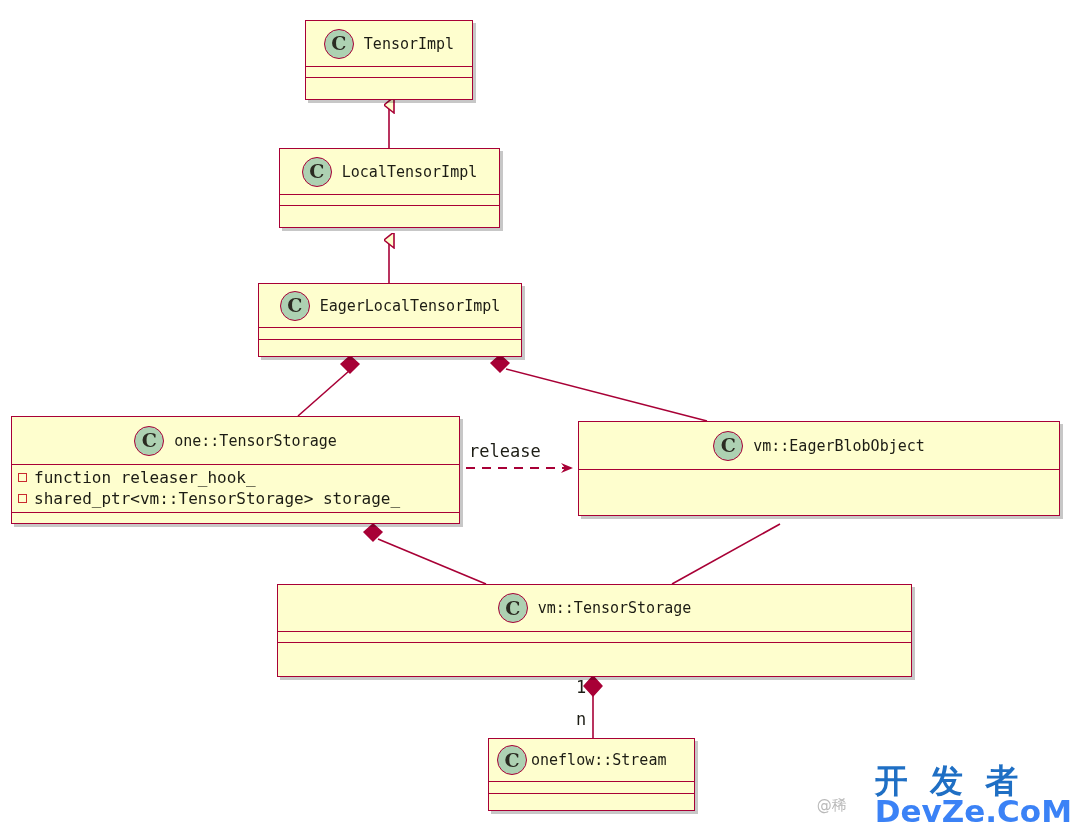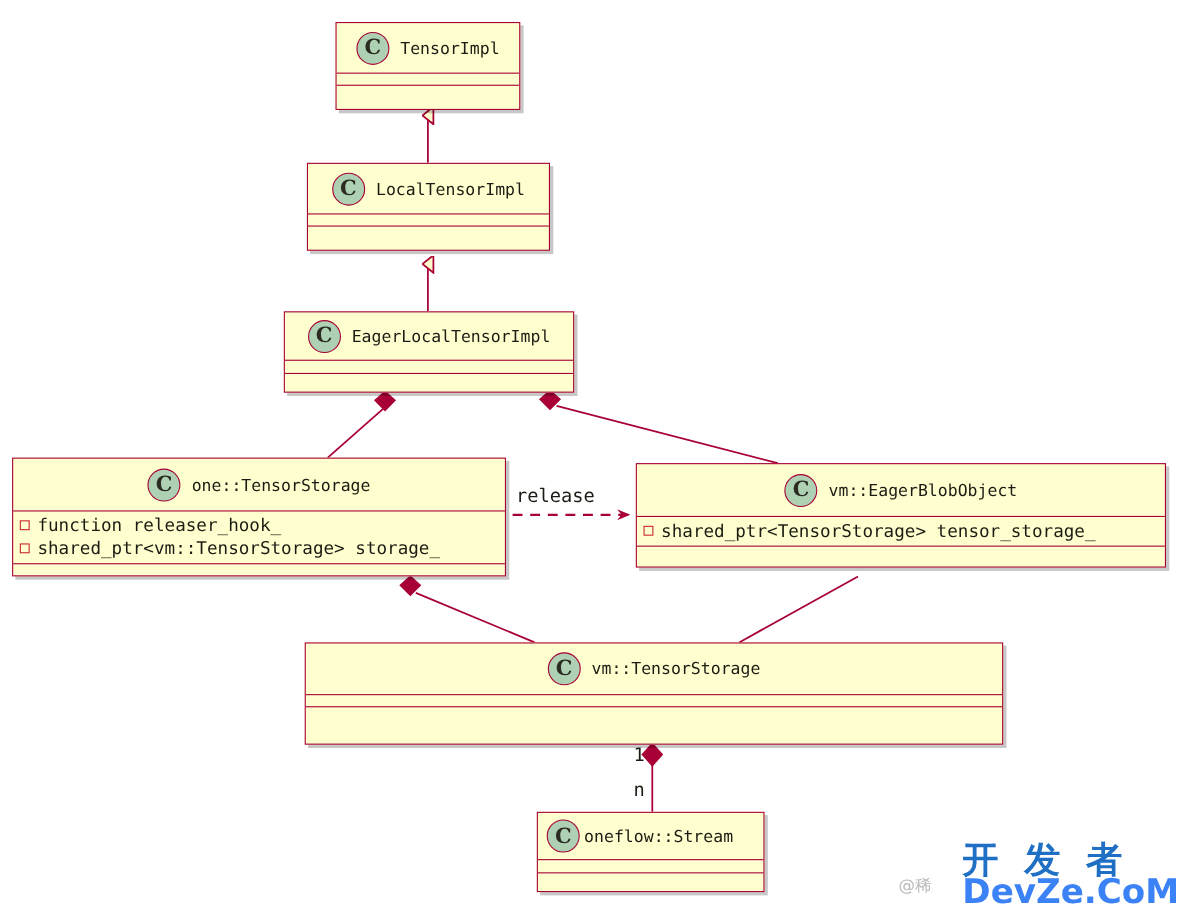--- a/index.html
+++ b/index.html
@@ -121,21 +121,21 @@
   }
   .watermark {
     position: absolute;
     right: 8px;
     bottom: 2px;
     text-align: left;
     line-height: 1;
     user-select: none;
   }
   .wm-cn {
-    font-family: Liberation Sans, sans-serif;
+    font-family: Liberation Serif, serif;
     font-size: 33px;
     font-weight: bold;
     color: #1F6FC4;
     letter-spacing: 7px;
     display: block;
   }
   .wm-en {
     font-family: "DejaVu Sans", sans-serif;
     font-size: 31px;
     font-weight: bold;
@@ -248,26 +248,20 @@
       </div>
     </div>
     <div class="uml-compartment empty last" style="height:11px;"></div>
   </div>
 
   <div class="uml-class" style="left:578px; top:421px; width:482px; height:95px;">
     <div class="uml-header" style="min-height:48px;">
       <span class="class-icon">C</span>
       <span class="class-title">vm::EagerBlobObject</span>
     </div>
-    <div class="uml-compartment">
-      <div class="member">
-        <span class="vis-box"></span>
-        <span>shared_ptr&lt;TensorStorage&gt; tensor_storage_</span>
-      </div>
-    </div>
     <div class="uml-compartment empty last" style="height:10px;"></div>
   </div>
 
   <div class="uml-class" style="left:277px; top:584px; width:635px; height:93px;">
     <div class="uml-header" style="min-height:47px;">
       <span class="class-icon">C</span>
       <span class="class-title">vm::TensorStorage</span>
     </div>
     <div class="uml-compartment empty" style="height:11px;"></div>
   </div>

